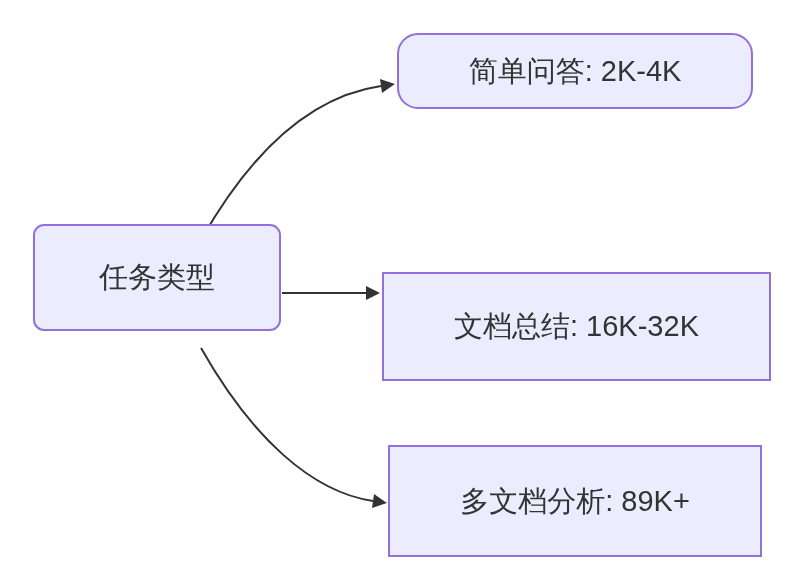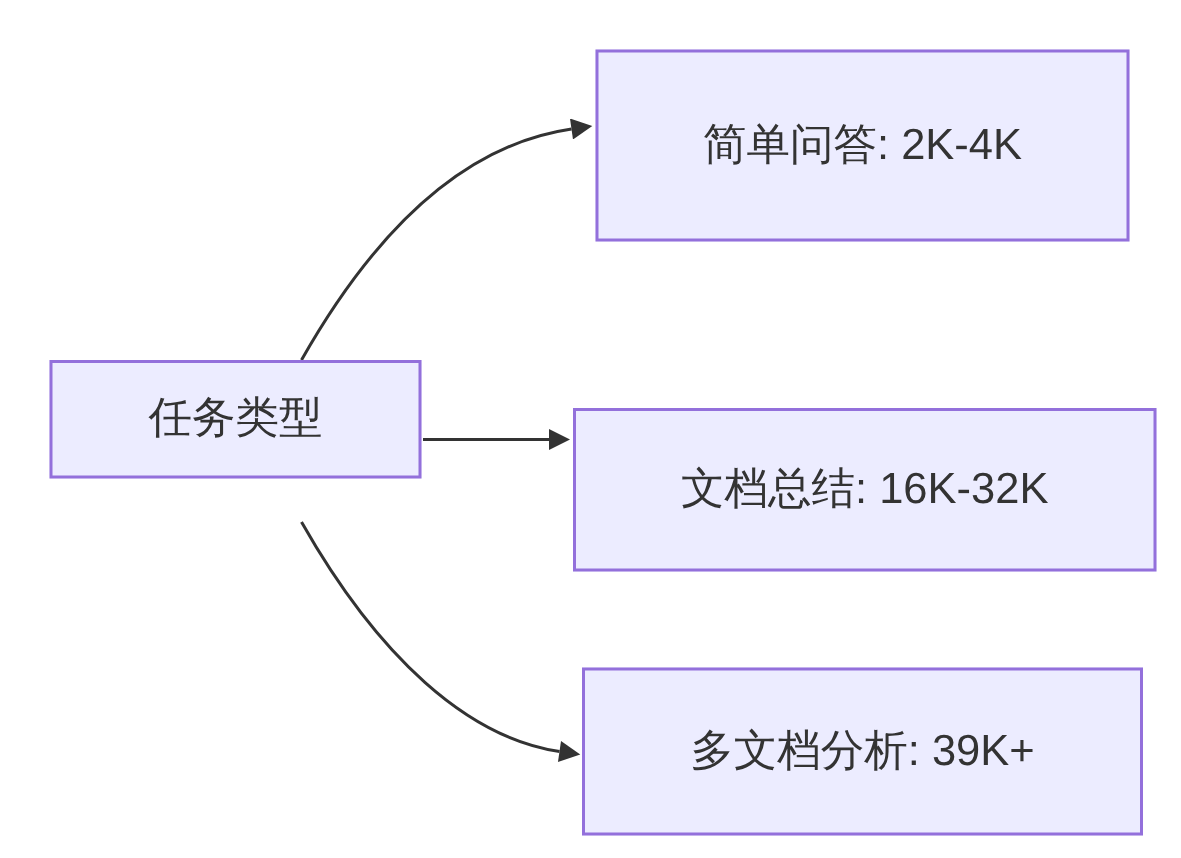--- a/index.html
+++ b/index.html
@@ -44,22 +44,22 @@
     background: var(--node-fill);
     border: 2px solid var(--node-border);
     display: flex;
     align-items: center;
     justify-content: center;
     color: var(--text);
     font-size: 29px;
     line-height: 1.2;
     white-space: nowrap;
   }
-  #node-root { left: 33px;  top: 240px; width: 248px; height: 79px; }
-  #node-b0   { left: 397px; top: 33px;  width: 356px; height: 128px; }
+  #node-root { left: 33px;  top: 224px; width: 248px; height: 107px; border-radius: 11px; }
+  #node-b0   { left: 397px; top: 33px;  width: 356px; height: 76px; border-radius: 21px; }
   #node-b1   { left: 382px; top: 238px; width: 389px; height: 109px; margin-top: 34px; }
   #node-b2   { left: 388px; top: 445px; width: 374px; height: 112px; }
 </style>
 </head>
 <body>
 
 <div class="canvas">
 
   <svg class="edges" width="787" height="572" viewBox="0 0 787 572" aria-hidden="true">
     <defs>
@@ -78,16 +78,16 @@
 
   <div class="node" id="node-b0">
     <span>简单问答: 2K-4K</span>
   </div>
 
   <div class="node" id="node-b1">
     <span>文档总结: 16K-32K</span>
   </div>
 
   <div class="node" id="node-b2">
-    <span>多文档分析: 39K+</span>
+    <span>多文档分析: 89K+</span>
   </div>
 
 </div>
 
 </body></html>

